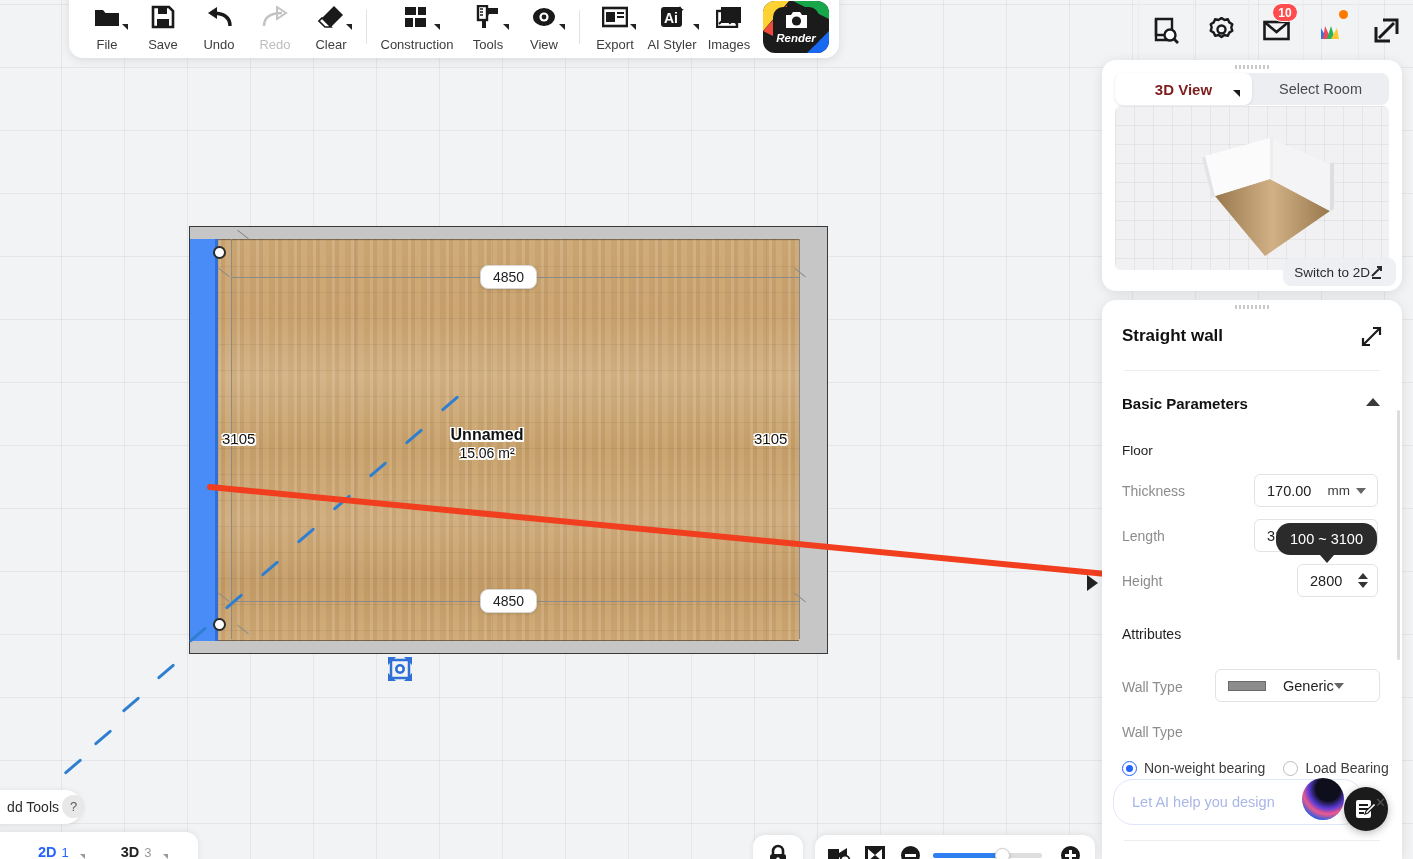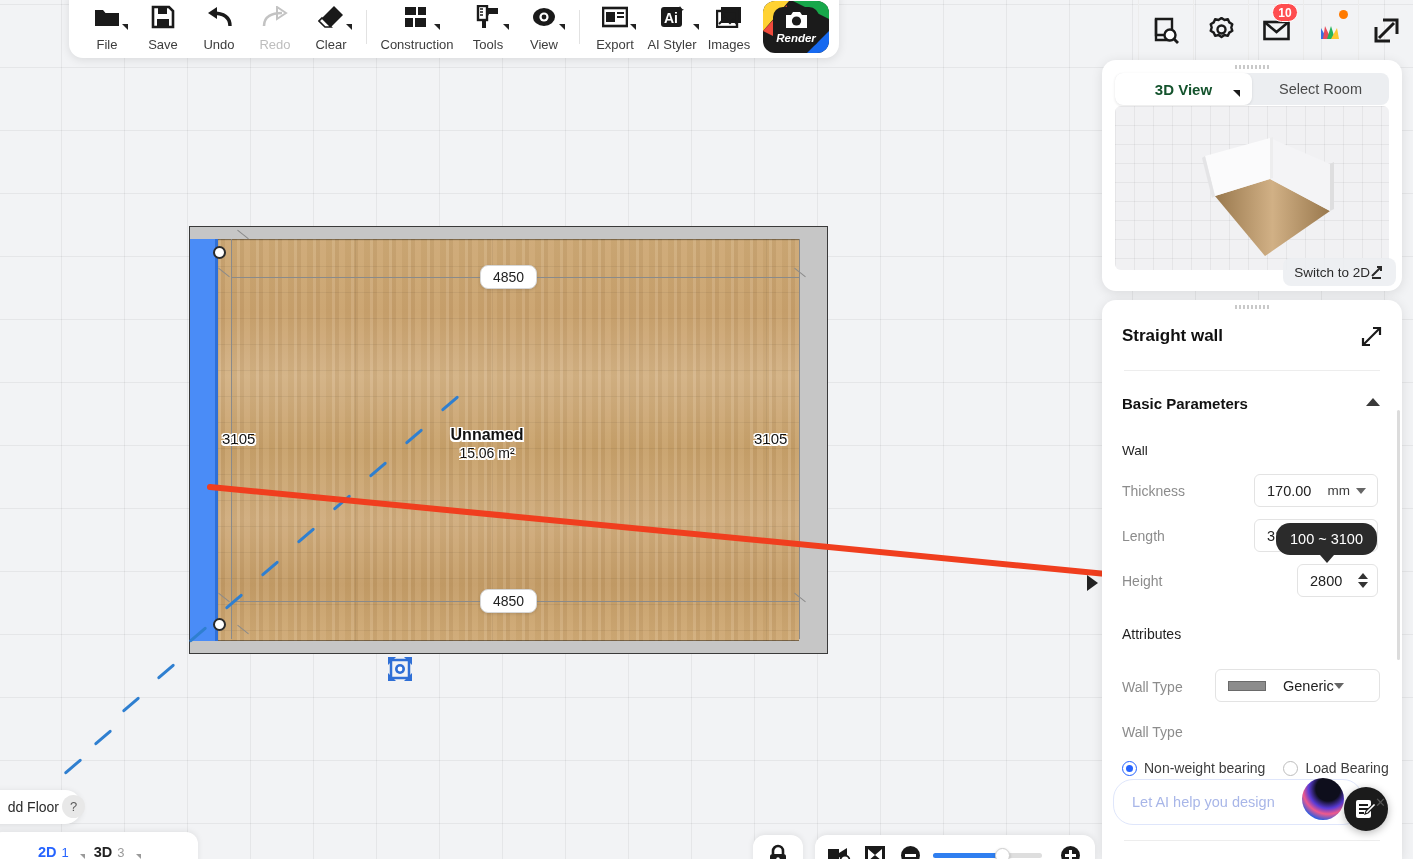--- a/index.html
+++ b/index.html
@@ -156,21 +156,21 @@
     position: absolute; left: 1102px; top: 60px; width: 300px; height: 231px;
     background: #fff; border-radius: 14px; box-shadow: 0 2px 12px rgba(0,0,0,0.10);
   }
   .grip { position:absolute; left:50%; transform:translateX(-50%); top:5px;
     width: 34px; height: 4px;
     background: repeating-linear-gradient(to right,#c9c9c9 0 2px, transparent 2px 4px); }
   #preview-tabs { position:absolute; left:13px; top:13px; width:274px; height:32px;
     background:#eceef1; border-radius:8px; display:flex; }
   .pv-tab { flex:1; display:flex; align-items:center; justify-content:center;
     font-size:14.5px; color:#4a4a4a; cursor:pointer; position:relative; }
-  .pv-tab.active { background:#fff; border-radius:8px; color:#14532d; font-weight:bold; font-size:15px;
+  .pv-tab.active { background:#fff; border-radius:8px; color:#7f1d1d; font-weight:bold; font-size:15px;
     box-shadow: 0 1px 3px rgba(0,0,0,0.10); }
   .pv-tab .caret-sm2 { position:absolute; right:12px; bottom:8px; width:0;height:0;
     border-left:7px solid transparent; border-top:7px solid #1a1a1a; }
   #preview-scene {
     position:absolute; left:13px; top:46px; width:274px; height:164px;
     border-radius:6px; overflow:hidden;
     background:
       repeating-linear-gradient(to right, rgba(0,0,0,0.05) 0 1px, transparent 1px 19px),
       repeating-linear-gradient(to bottom, rgba(0,0,0,0.05) 0 1px, transparent 1px 19px),
       #f1f1f3;
@@ -591,21 +591,21 @@
         <path d="M9 19 h-7 v-7" stroke="#1a1a1a" stroke-width="2.2" fill="none"></path>
         <path d="M3 18 L18 3" stroke="#1a1a1a" stroke-width="2.2"></path>
       </svg>
   </div>
 
   <div class="hr" style="top:70px;"></div>
 
   <div class="sec-head" style="top:95px;">Basic Parameters</div>
   <div class="sec-caret" style="top:98px;"></div>
 
-  <div class="sub-head" style="top:143px;">Wall</div>
+  <div class="sub-head" style="top:143px;">Floor</div>
 
   <div class="field-lbl" style="top:183px;">Thickness</div>
   <div class="input-box" style="left:152px; top:174px; width:124px;">
     <span class="input-val">170.00</span>
     <span class="unit">mm</span>
     <span class="chev"></span>
   </div>
 
   <div class="field-lbl" style="top:228px;">Length</div>
   <div class="input-box" style="left:152px; top:219px; width:124px;">
@@ -658,33 +658,33 @@
 <div id="ai-fab">
   <svg width="24" height="24" viewBox="0 0 24 24">
       <rect x="2" y="3" width="15" height="18" rx="2" fill="#fff"></rect>
       <path d="M5 8 h9 M5 12 h9 M5 16 h5" stroke="#1b1b1b" stroke-width="1.8"></path>
       <path d="M22 8 l-8 8 l-3 1 l1-3 l8-8 Z" fill="#fff" stroke="#1b1b1b" stroke-width="1.2"></path>
     </svg>
 </div>
 <div id="ai-fab-close">✕</div>
 
 <div id="addfloor">
-  <span id="addfloor-lbl">dd Floor</span>
+  <span id="addfloor-lbl">dd Tools</span>
   <span id="addfloor-caret"></span>
 </div>
 <div id="help-btn">?</div>
 
 <div id="floor-tabs">
 
   <div class="ft active" style="margin-left:48px;">
     <span class="ft-name">2D</span>
     <span class="ft-num">1</span>
     <span class="ft-caret"></span>
   </div>
-  <div class="ft" style="margin-left:25px;">
+  <div class="ft" style="margin-left:52px;">
     <span class="ft-name">3D</span>
     <span class="ft-num">3</span>
     <span class="ft-caret"></span>
   </div>
 </div>
 
 <div id="lock-btn">
   <svg width="20" height="23" viewBox="0 0 20 23">
     <path d="M5 10 V7 a5 5 0 0 1 10 0 v3" fill="none" stroke="#1a1a1a" stroke-width="2.6"></path>
     <rect x="2" y="10" width="16" height="12" rx="2.5" fill="#1a1a1a"></rect>

